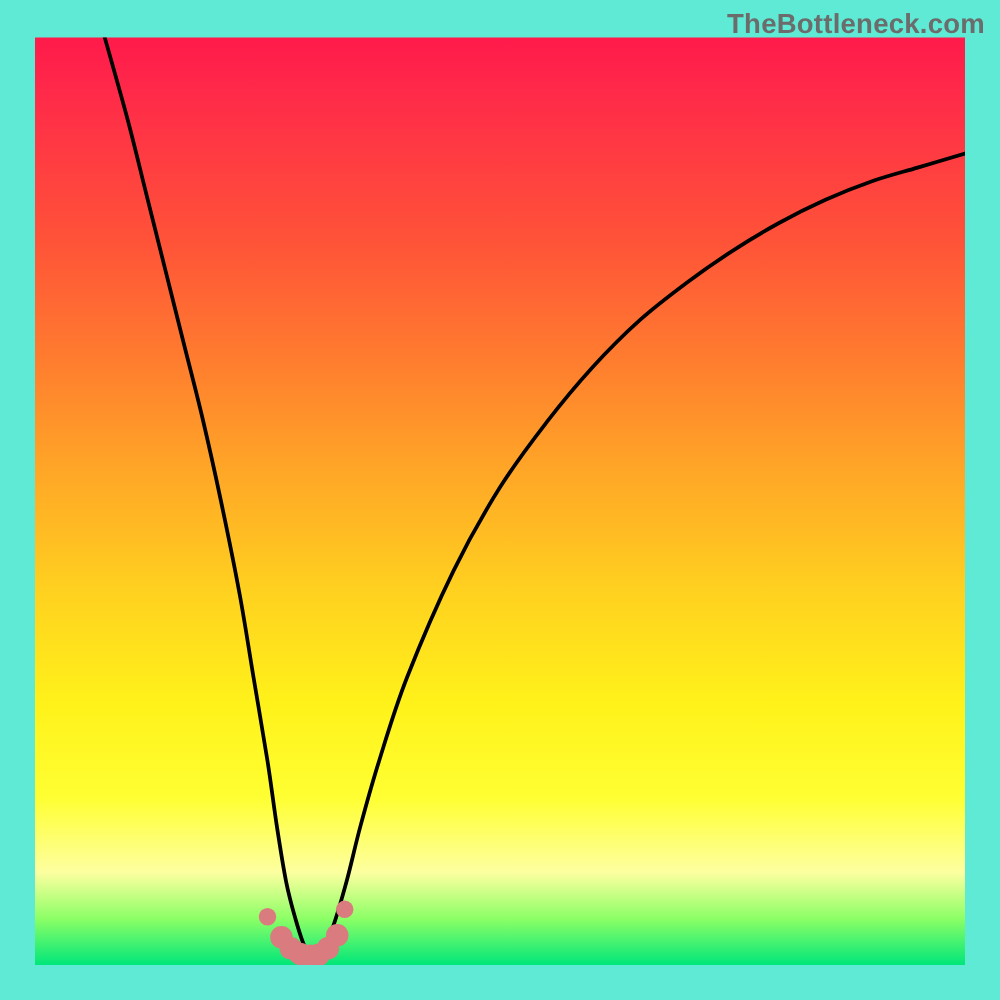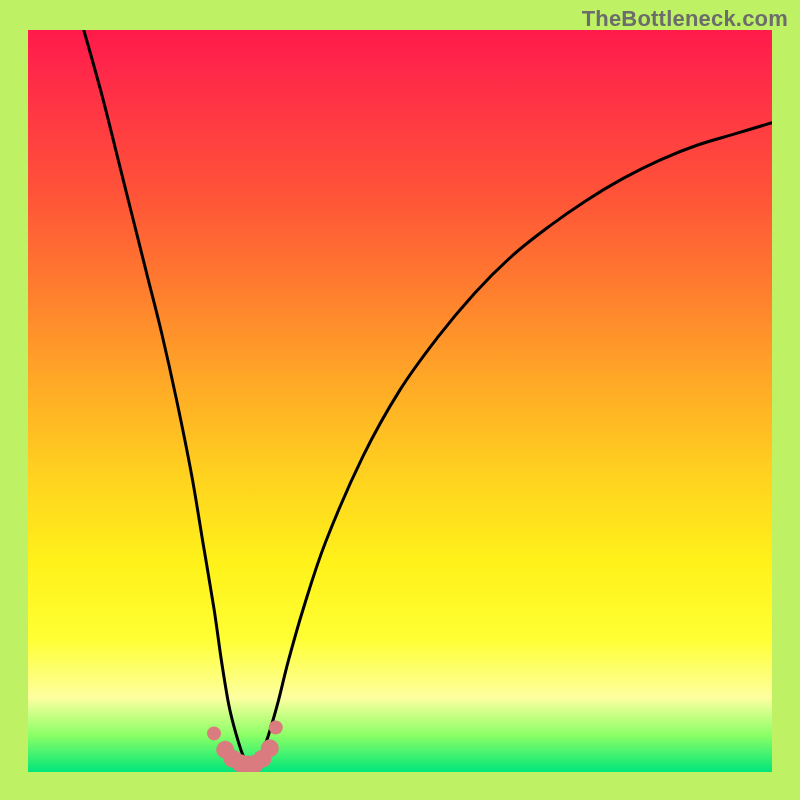--- a/index.html
+++ b/index.html
@@ -10,21 +10,21 @@
     background: #000000;
     overflow: hidden;
     font-family: Arial, Helvetica, sans-serif;
   }
   .frame {
     position: absolute;
     left: 0;
     top: 0;
     width: 800px;
     height: 800px;
-    background: #bef264;
+    background: #5eead4;
   }
   .plot {
     position: absolute;
     left: 28px;
     top: 30px;
     width: 744px;
     height: 742px;
     background: linear-gradient(to bottom,
       #ff1a4b 0%,
       #ff2a49 6%,

